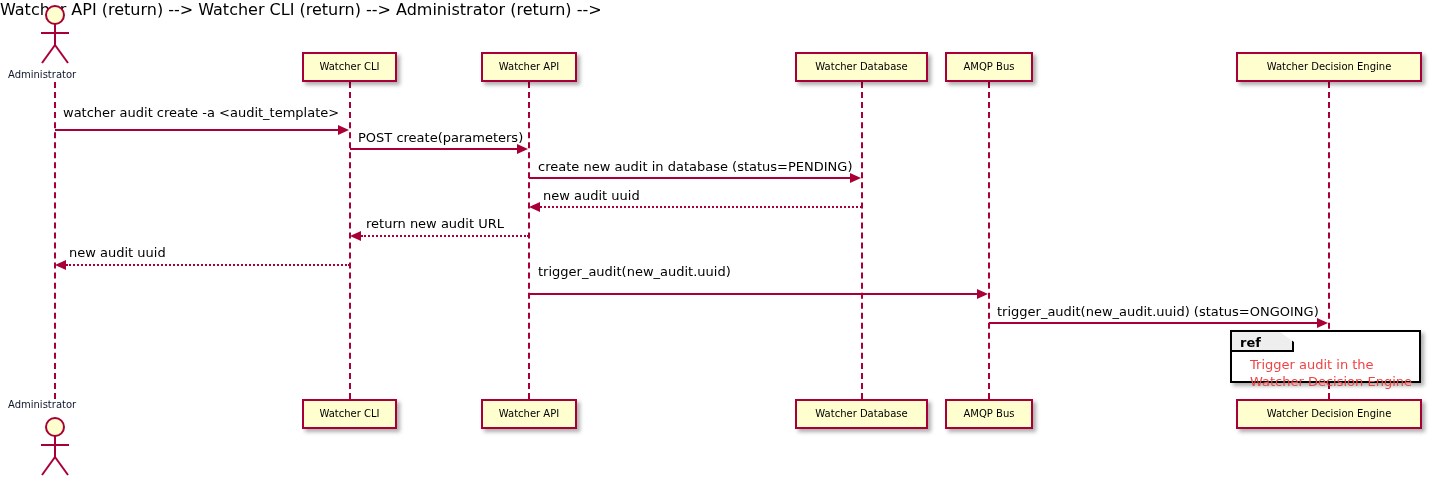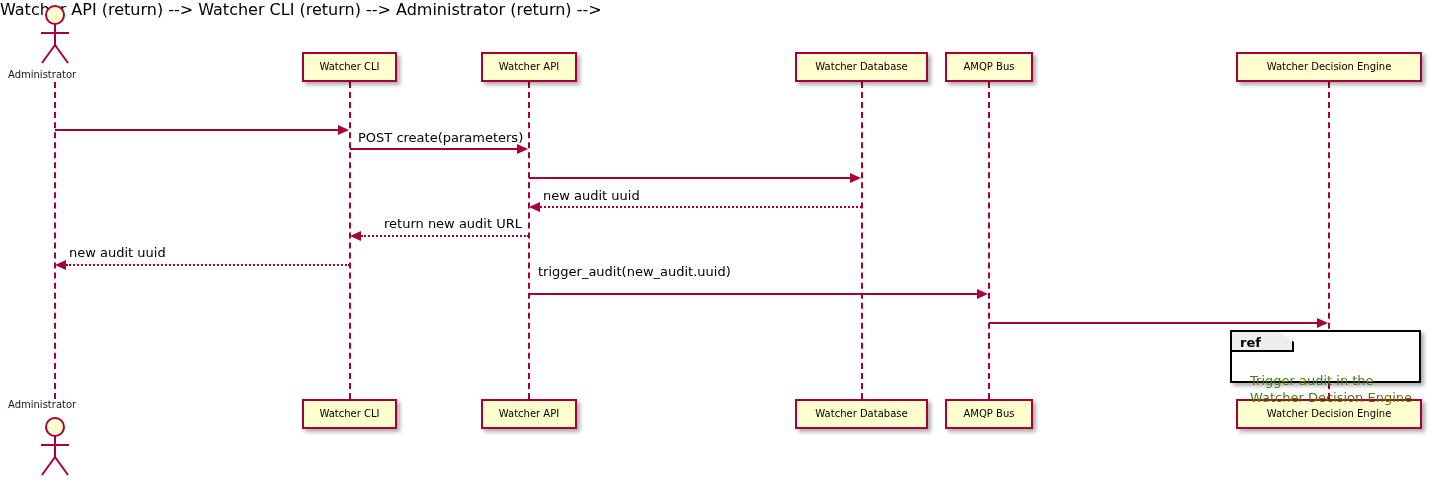--- a/index.html
+++ b/index.html
@@ -110,24 +110,23 @@
     font-size: 13px;
     font-weight: bold;
     color: #000000;
     line-height: 1;
   }
   .ref-body {
     position: absolute;
     left: 18px;
     top: 24px;
     font-size: 13px;
-    color: #4d7c0f;
+    color: #ef4444;
     line-height: 17px;
     white-space: nowrap;
-    margin-top: 16px;
   }
 </style>
 </head>
 <body>
 
 <div id="diagram">
 
   
   <div class="lifeline" style="left:54px; top:82px; height:317px;"></div>
   <div class="lifeline" style="left:349px; top:82px; height:317px;"></div>
@@ -176,53 +175,56 @@
   <div class="participant" style="left:481px; top:399px; width:96px; height:30px;">Watcher API</div>
   <div class="participant" style="left:795px; top:399px; width:133px; height:30px;">Watcher Database</div>
   <div class="participant" style="left:945px; top:399px; width:88px; height:30px;">AMQP Bus</div>
   <div class="participant" style="left:1236px; top:399px; width:186px; height:30px;">Watcher Decision Engine</div>
 
   
 
   
   <div class="msg-line" style="left:55px; top:129px; width:284px;"></div>
   <div class="arrowhead right" style="left:338px; top:125px;"></div>
+  <div class="msg-label" style="left:63px; top:106px;">watcher audit create -a &lt;audit_template&gt;</div>
 
   
   <div class="msg-line" style="left:350px; top:148px; width:168px;"></div>
   <div class="arrowhead right" style="left:517px; top:144px;"></div>
   <div class="msg-label" style="left:358px; top:131px;">POST create(parameters)</div>
 
   
   <div class="msg-line" style="left:529px; top:177px; width:322px;"></div>
   <div class="arrowhead right" style="left:850px; top:173px;"></div>
+  <div class="msg-label" style="left:538px; top:160px;">create new audit in database (status=PENDING)</div>
 
    Watcher API (return) --&gt;
   <div class="msg-line dotted" style="left:540px; top:206px; width:322px;"></div>
   <div class="arrowhead left" style="left:529px; top:202px;"></div>
   <div class="msg-label" style="left:543px; top:189px;">new audit uuid</div>
 
    Watcher CLI (return) --&gt;
   <div class="msg-line dotted" style="left:361px; top:235px; width:168px;"></div>
   <div class="arrowhead left" style="left:350px; top:231px;"></div>
-  <div class="msg-label" style="left:384px; top:217px;text-align:center;">return new audit URL</div>
+  <div class="msg-label" style="left:366px; top:217px;text-align:center;">return new audit URL</div>
 
    Administrator (return) --&gt;
   <div class="msg-line dotted" style="left:66px; top:264px; width:284px;"></div>
   <div class="arrowhead left" style="left:55px; top:260px;"></div>
   <div class="msg-label" style="left:69px; top:246px;">new audit uuid</div>
 
   
   <div class="msg-line" style="left:529px; top:293px; width:449px;"></div>
   <div class="arrowhead right" style="left:977px; top:289px;"></div>
   <div class="msg-label" style="left:538px; top:265px;">trigger_audit(new_audit.uuid)</div>
 
   
   <div class="msg-line" style="left:989px; top:322px; width:329px;"></div>
   <div class="arrowhead right" style="left:1317px; top:318px;"></div>
+  <div class="msg-label" style="left:997px; top:305px;">trigger_audit(new_audit.uuid) (status=ONGOING)</div>
 
   
   <div class="ref-box" style="left:1230px; top:330px; width:191px; height:53px;">
     <div class="ref-tab"></div>
     <div class="ref-tab-label">ref</div>
     <div class="ref-body">
       <div>Trigger audit in the</div>
       <div>Watcher Decision Engine</div>
     </div>
   </div>

